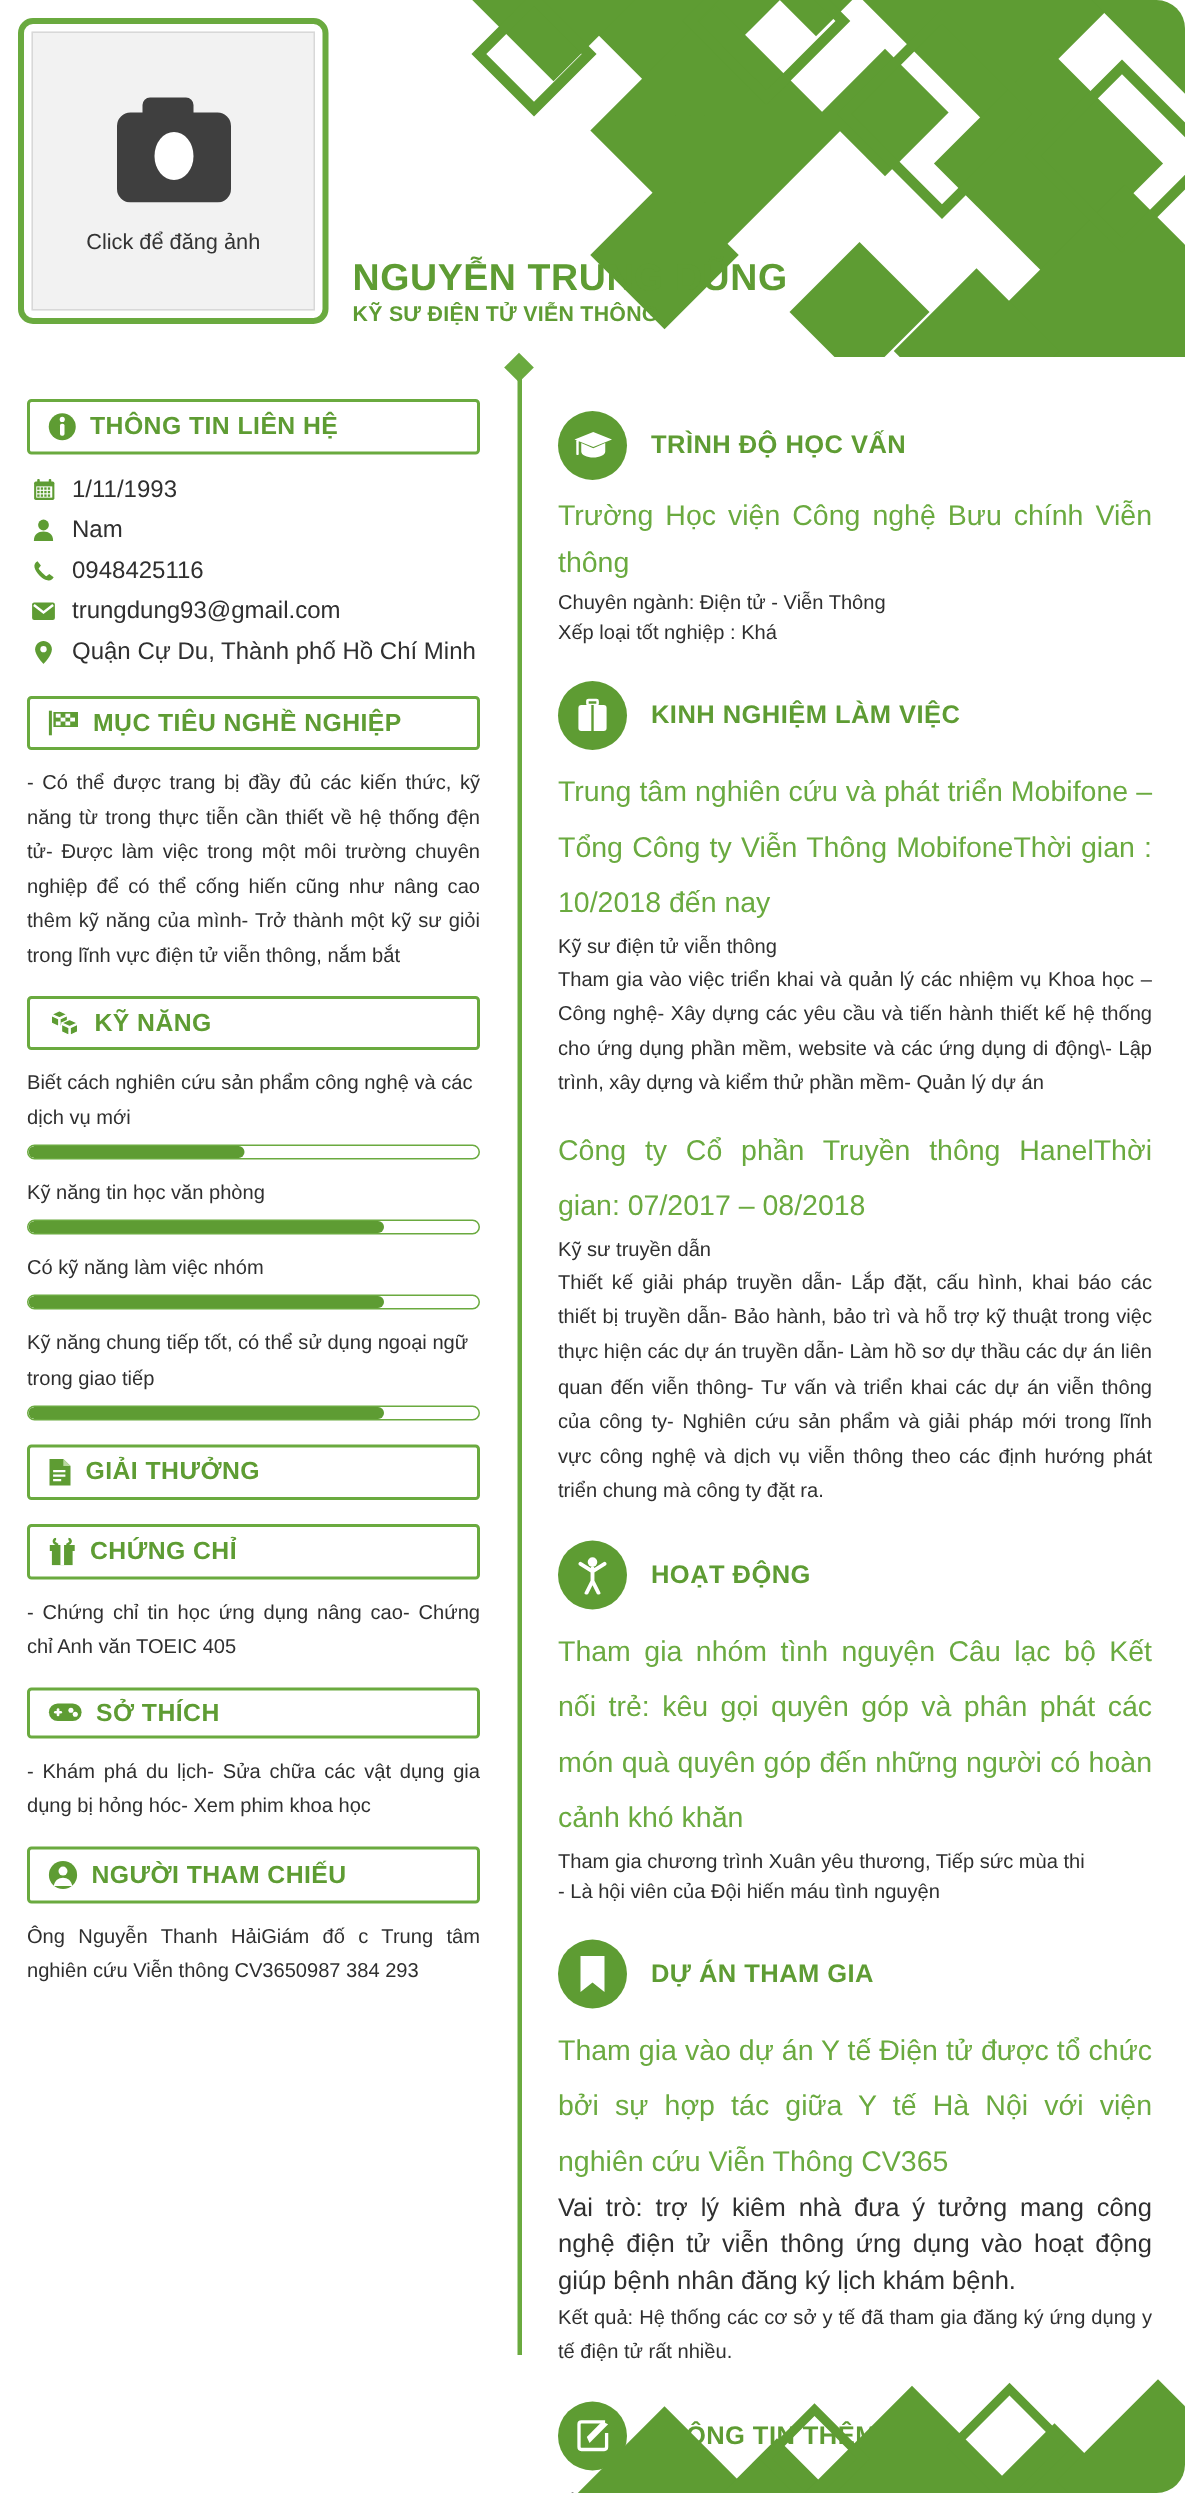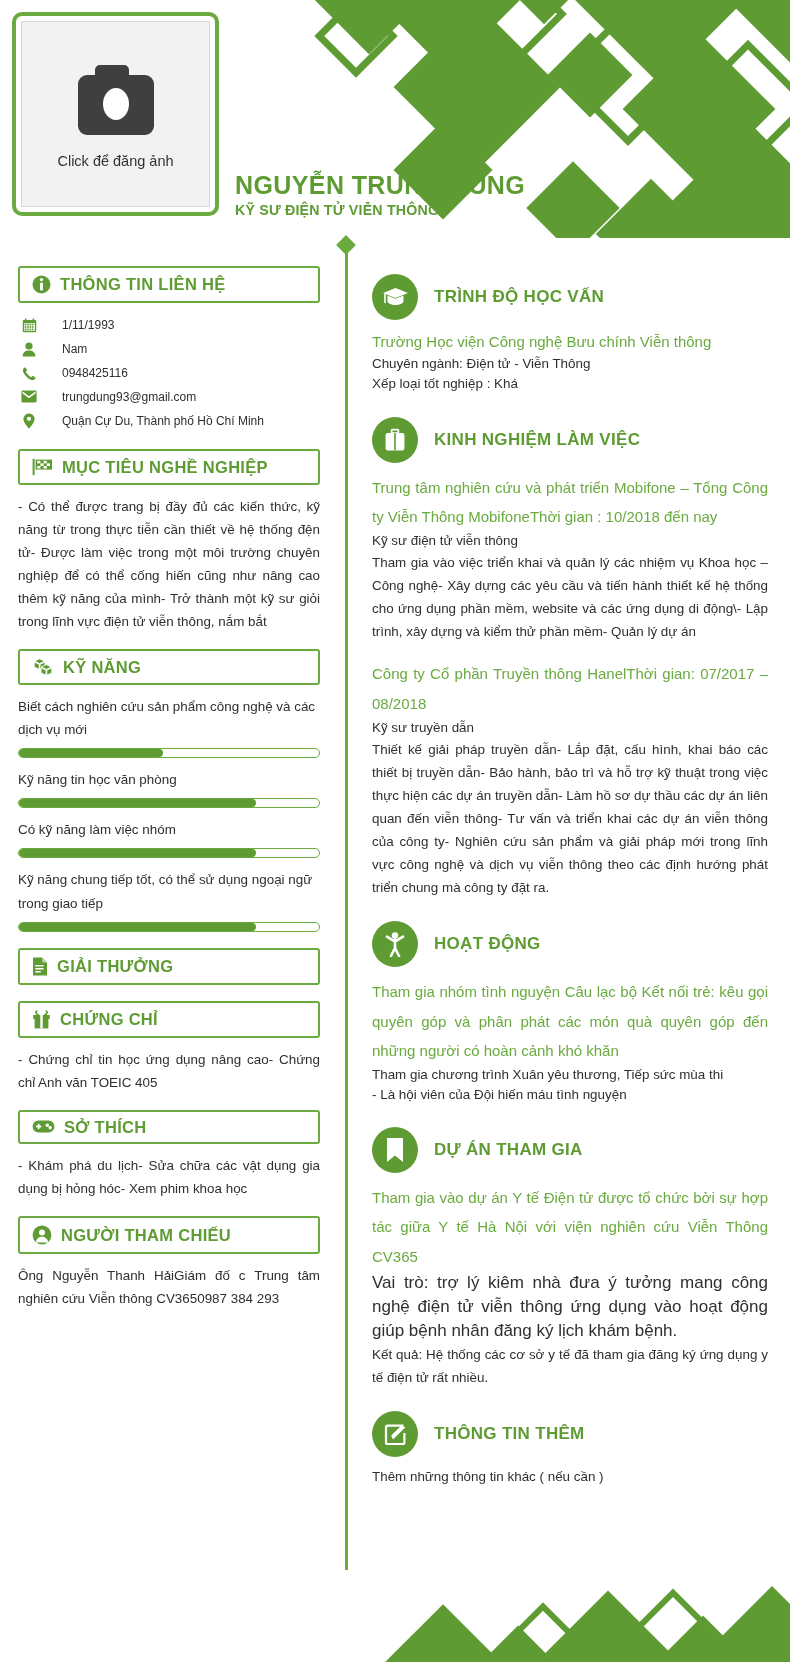--- a/index.html
+++ b/index.html
@@ -8,20 +8,21 @@
     height: 1662px;
     background: #ffffff;
     font-family: "Liberation Sans", sans-serif;
   }
   .page {
     position: relative;
     width: 790px;
     height: 1662px;
     background: #ffffff;
     overflow: hidden;
+    border-radius: 19px;
   }
 
   
   .header {
     position: relative;
     width: 790px;
     height: 238px;
     overflow: hidden;
   }
   .deco { position: absolute; top: 0; left: 0; width: 790px; height: 238px; }
@@ -128,23 +129,23 @@
     color: #5e9c33;
     letter-spacing: 0.3px;
     line-height: 1;
   }
   .lbox .ic { display: flex; align-items: center; }
 
   
   .crow {
     display: flex;
     align-items: center;
-    gap: 24px;
+    gap: 10px;
     padding: 4.5px 0 4.5px 2px;
-    font-size: 12px;
+    font-size: 16px;
     color: #2f2f2f;
   }
   .crow .ic {
     width: 18px;
     display: flex;
     justify-content: center;
     flex: 0 0 18px;
   }
 
   
@@ -195,21 +196,21 @@
     flex: 0 0 46px;
   }
   .rhead-title {
     font-size: 17px;
     font-weight: bold;
     color: #5e9c33;
     letter-spacing: 0.3px;
   }
 
   .green-line {
-    font-size: 15px;
+    font-size: 19px;
     color: #6aaa3f;
     line-height: 1.62;
     text-align: justify;
   }
   .green-line-loose { line-height: 1.95; }
   .dark-line {
     font-size: 13.4px;
     color: #2f2f2f;
     line-height: 1.5;
   }

